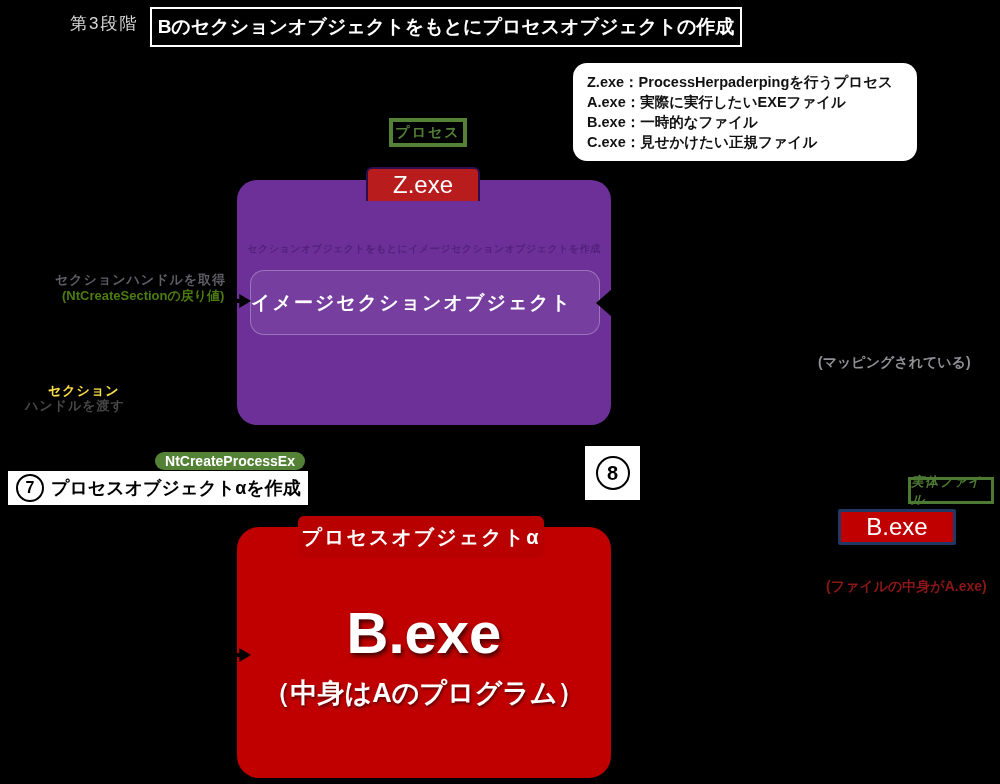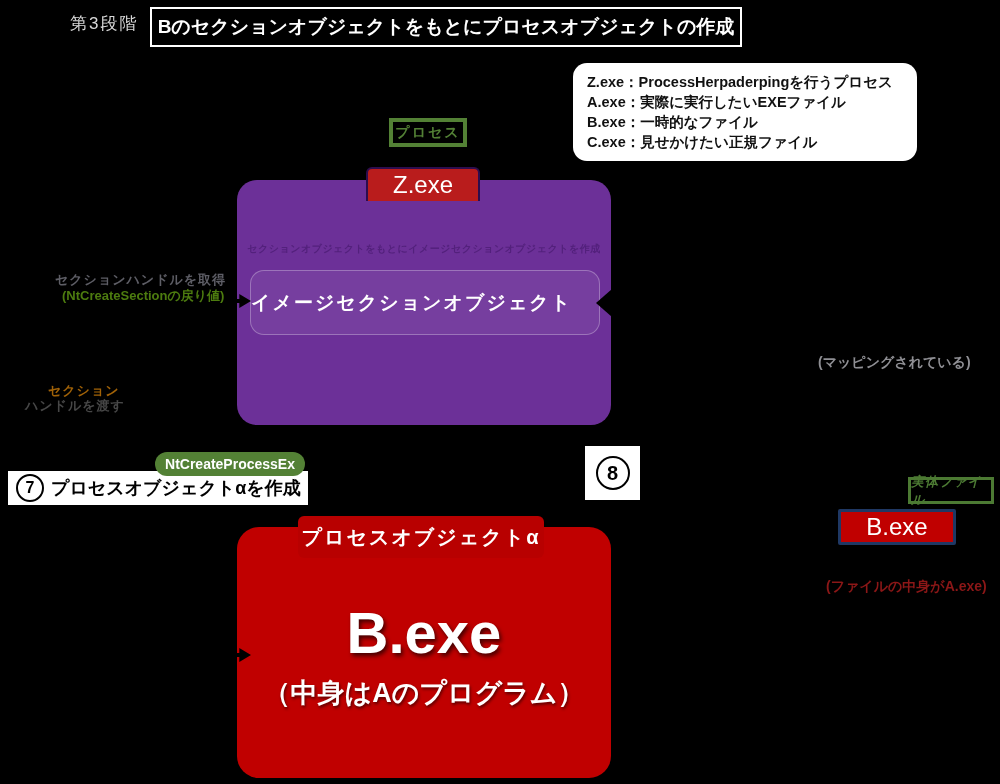--- a/index.html
+++ b/index.html
@@ -30,26 +30,26 @@
     border:1px solid rgba(255,255,255,0.28);border-radius:14px;display:flex;align-items:center;}
   .inner-box span{color:#fff;font-weight:bold;font-size:19px;letter-spacing:2px;}
   
   .notch-arrow{background:#000;width:26px;height:14px;
     clip-path:polygon(0 36%,55% 36%,55% 0,100% 50%,55% 100%,55% 64%,0 64%);z-index:3;}
   .notch-tri{background:#000;width:16px;height:28px;clip-path:polygon(100% 0,100% 100%,0 50%);z-index:3;}
   
   .ann{font-weight:bold;white-space:nowrap;}
   .sec-handle-1{left:55px;top:271px;font-size:13px;color:#5e5e66;letter-spacing:1px;}
   .sec-handle-2{left:62px;top:287px;font-size:13px;color:#4d7c0f;}
-  .pass-1{left:48px;top:382px;font-size:13px;color:#a16207;letter-spacing:1px;}
+  .pass-1{left:48px;top:382px;font-size:13px;color:#fde047;letter-spacing:1px;}
   .pass-2{left:25px;top:397px;font-size:13px;color:#474747;letter-spacing:1px;}
   .mapping-note{left:818px;top:354px;font-size:14px;color:#8f8f94;}
   .file-note{left:826px;top:554px;font-size:14px;color:#8c1717;margin-top:24px;}
   
-  .api-pill{left:155px;top:452px;width:150px;height:24px;border-radius:13px;background:#538135;
+  .api-pill{left:155px;top:452px;width:150px;height:18px;border-radius:13px;background:#538135;
     display:flex;align-items:center;justify-content:center;z-index:2;}
   .api-pill span{color:#fff;font-weight:bold;font-size:14px;}
   .step7-patch{left:8px;top:471px;width:300px;height:34px;background:#fff;display:flex;align-items:center;gap:7px;padding-left:8px;box-sizing:border-box;}
   .circ-num{display:flex;align-items:center;justify-content:center;border:2px solid #000;border-radius:50%;
     color:#000;font-weight:bold;background:transparent;}
   .circ-7{width:24px;height:24px;font-size:16px;}
   .step7-text{color:#000;font-weight:bold;font-size:18px;white-space:nowrap;}
   .step8-patch{left:585px;top:446px;width:55px;height:54px;background:#fff;display:flex;align-items:center;justify-content:center;}
   .circ-8{width:30px;height:30px;font-size:20px;border-width:2.5px;}
   

